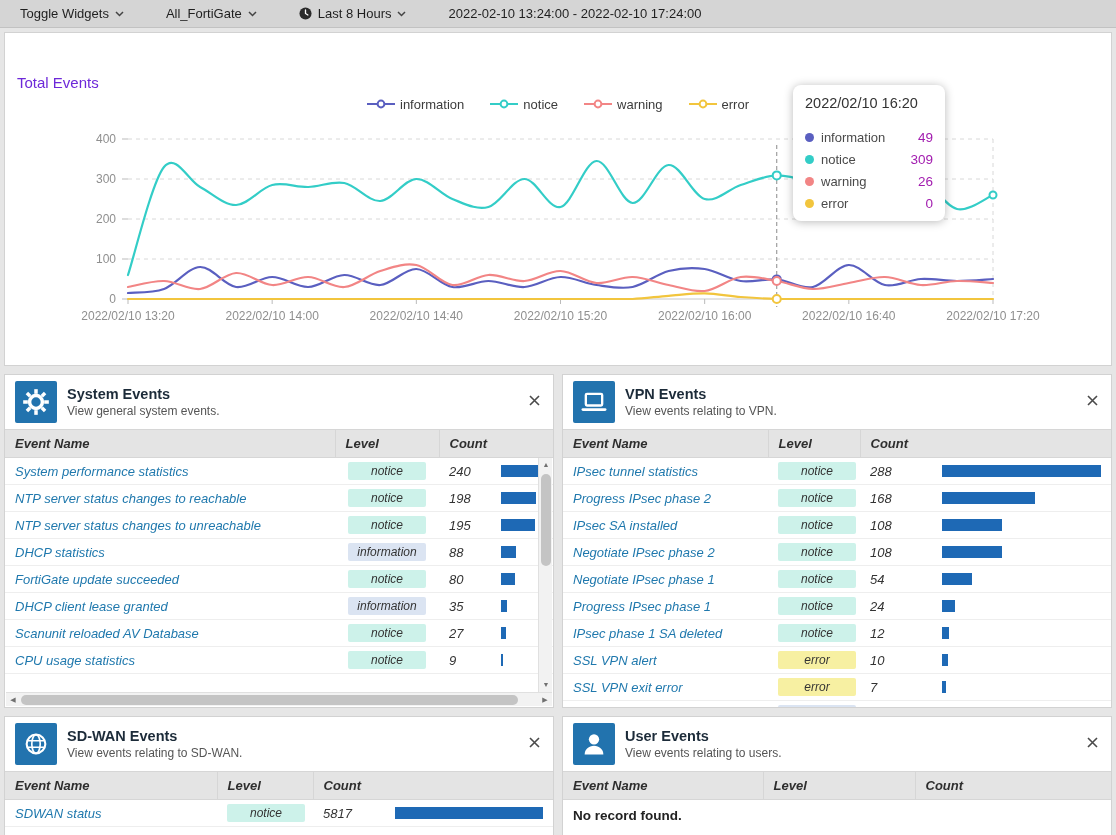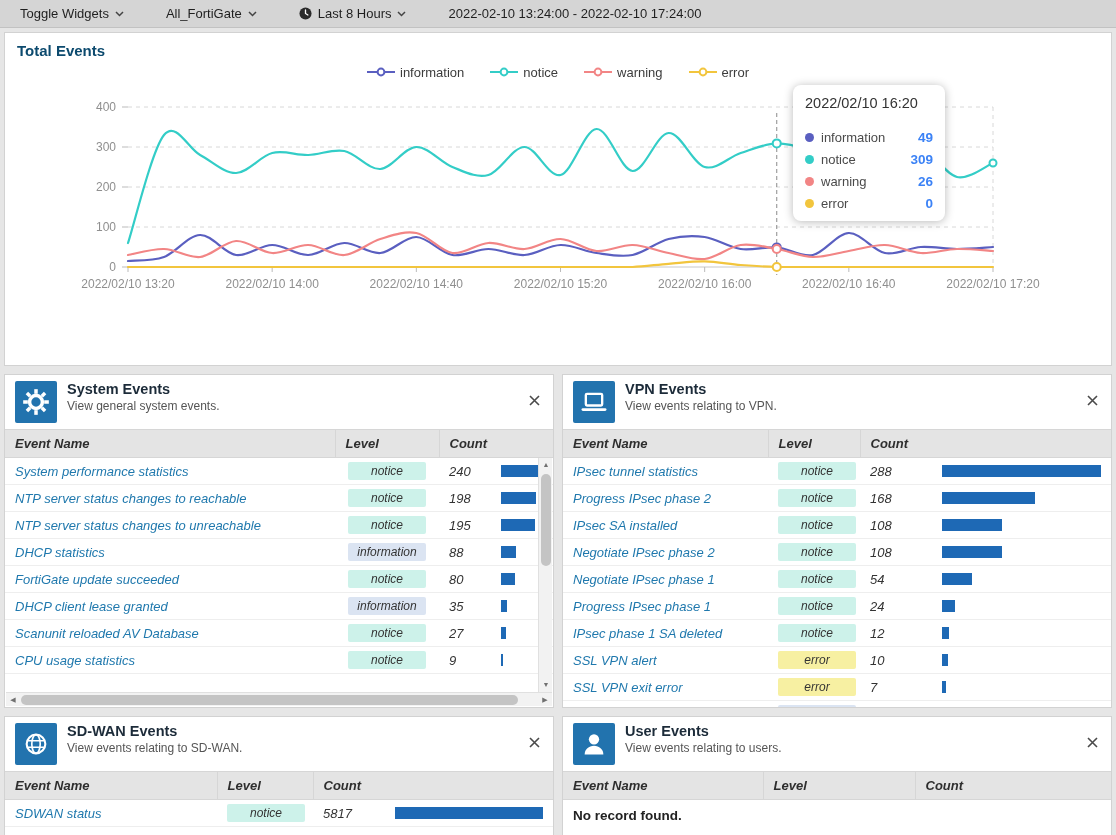--- a/index.html
+++ b/index.html
@@ -9,42 +9,42 @@
   
   .topbar { height:28px; background:#d5d5d5; border-bottom:1px solid #c2c2c2;
             display:flex; align-items:center; padding-left:20px; gap:42px;
             font-size:13px; color:#1f1f1f; }
   .tb-item { display:flex; align-items:center; gap:6px; cursor:pointer; white-space:nowrap; }
   .tb-static { cursor:default; }
 
   
   .chart-panel { position:relative; margin:4px 4px 0; background:#fff;
                  border:1px solid #d2d2d2; height:334px; }
-  .panel-title { font-size:15px; font-weight:bold; color:#0c4a6e; padding:9px 12px 2px; }
+  .panel-title { font-size:15px; font-weight:normal; color:#6d28d9; padding:9px 12px 2px;margin-top:32px; }
   .legend { display:flex; justify-content:center; align-items:center; gap:26px;
             height:22px; font-size:13px; color:#3c3c3c; }
   .legend-item { display:flex; align-items:center; gap:5px; cursor:pointer; }
   #chart { display:block; margin:0 auto; }
   text { font-family:"Liberation Sans", sans-serif; }
 
   .tooltip { position:absolute; left:788px; top:52px; width:152px; background:#fff;
              border-radius:8px; box-shadow:0 1px 10px rgba(0,0,0,.28);
              padding:10px 12px; z-index:5; }
   .tt-title { font-size:14.5px; color:#333; margin-bottom:19px; }
   .tt-row { display:flex; align-items:center; gap:7px; margin-top:7px;
             font-size:13px; color:#4a4a4a; }
   .tt-dot { width:9px; height:9px; border-radius:50%; flex:0 0 9px; }
-  .tt-val { margin-left:auto; font-weight:bold; color:#3b82f6; font-size:13.5px;text-align:right; }
+  .tt-val { margin-left:auto; font-weight:normal; color:#a21caf; font-size:13.5px;text-align:right; }
 
   
   .grid { display:grid; grid-template-columns:1fr 1fr; gap:8px; margin:8px 4px 0; }
   .widget { background:#fff; border:1px solid #d2d2d2; position:relative; overflow:hidden; }
   .h-tall { height:334px; } .h-short { height:160px; }
 
-  .w-header { display:flex; gap:10px; padding:6px 10px; height:54px; }
+  .w-header { display:flex; align-items:center; gap:10px; padding:6px 10px; height:54px; }
   .w-icon { width:42px; height:42px; background:#2273ae; border-radius:2px; flex:0 0 42px;
             display:flex; align-items:center; justify-content:center; }
   .w-title { font-size:14.5px; font-weight:bold; color:#1c2b39; }
   .w-sub { font-size:12px; color:#555; margin-top:2px; }
   .w-close { margin-left:auto; align-self:flex-start; margin-top:8px; padding:3px; cursor:pointer; }
 
   table { width:100%; border-collapse:collapse; table-layout:fixed; font-size:13px;font-style:italic; }
   thead th { background:#e4e4e4; text-align:left; font-size:13px; color:#2e2e2e;
              padding:6px 10px; border:1px solid #d6d6d6; border-left:none; font-weight:bold; }
   thead th:last-child { border-right:none; }

